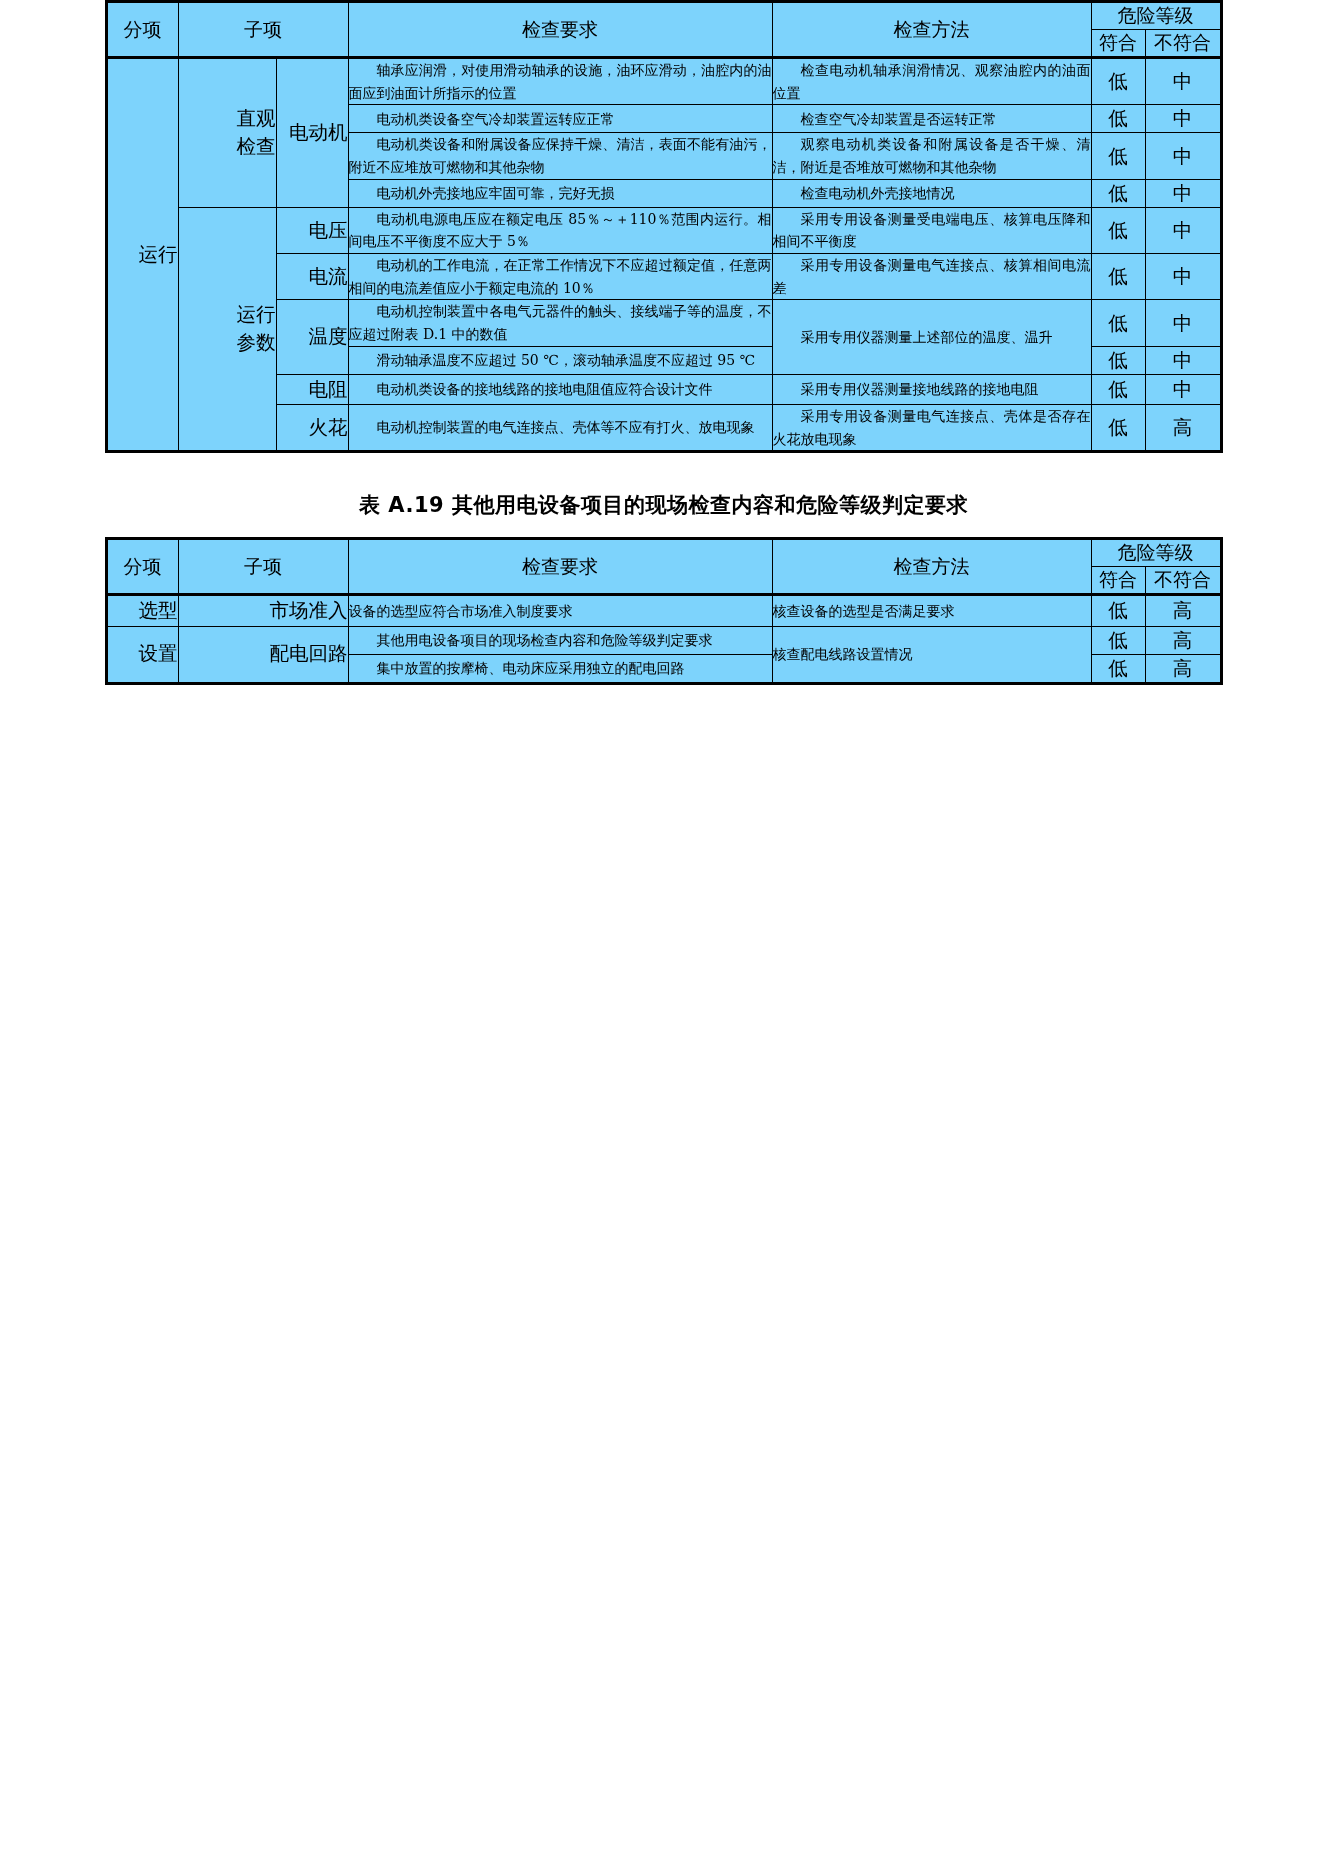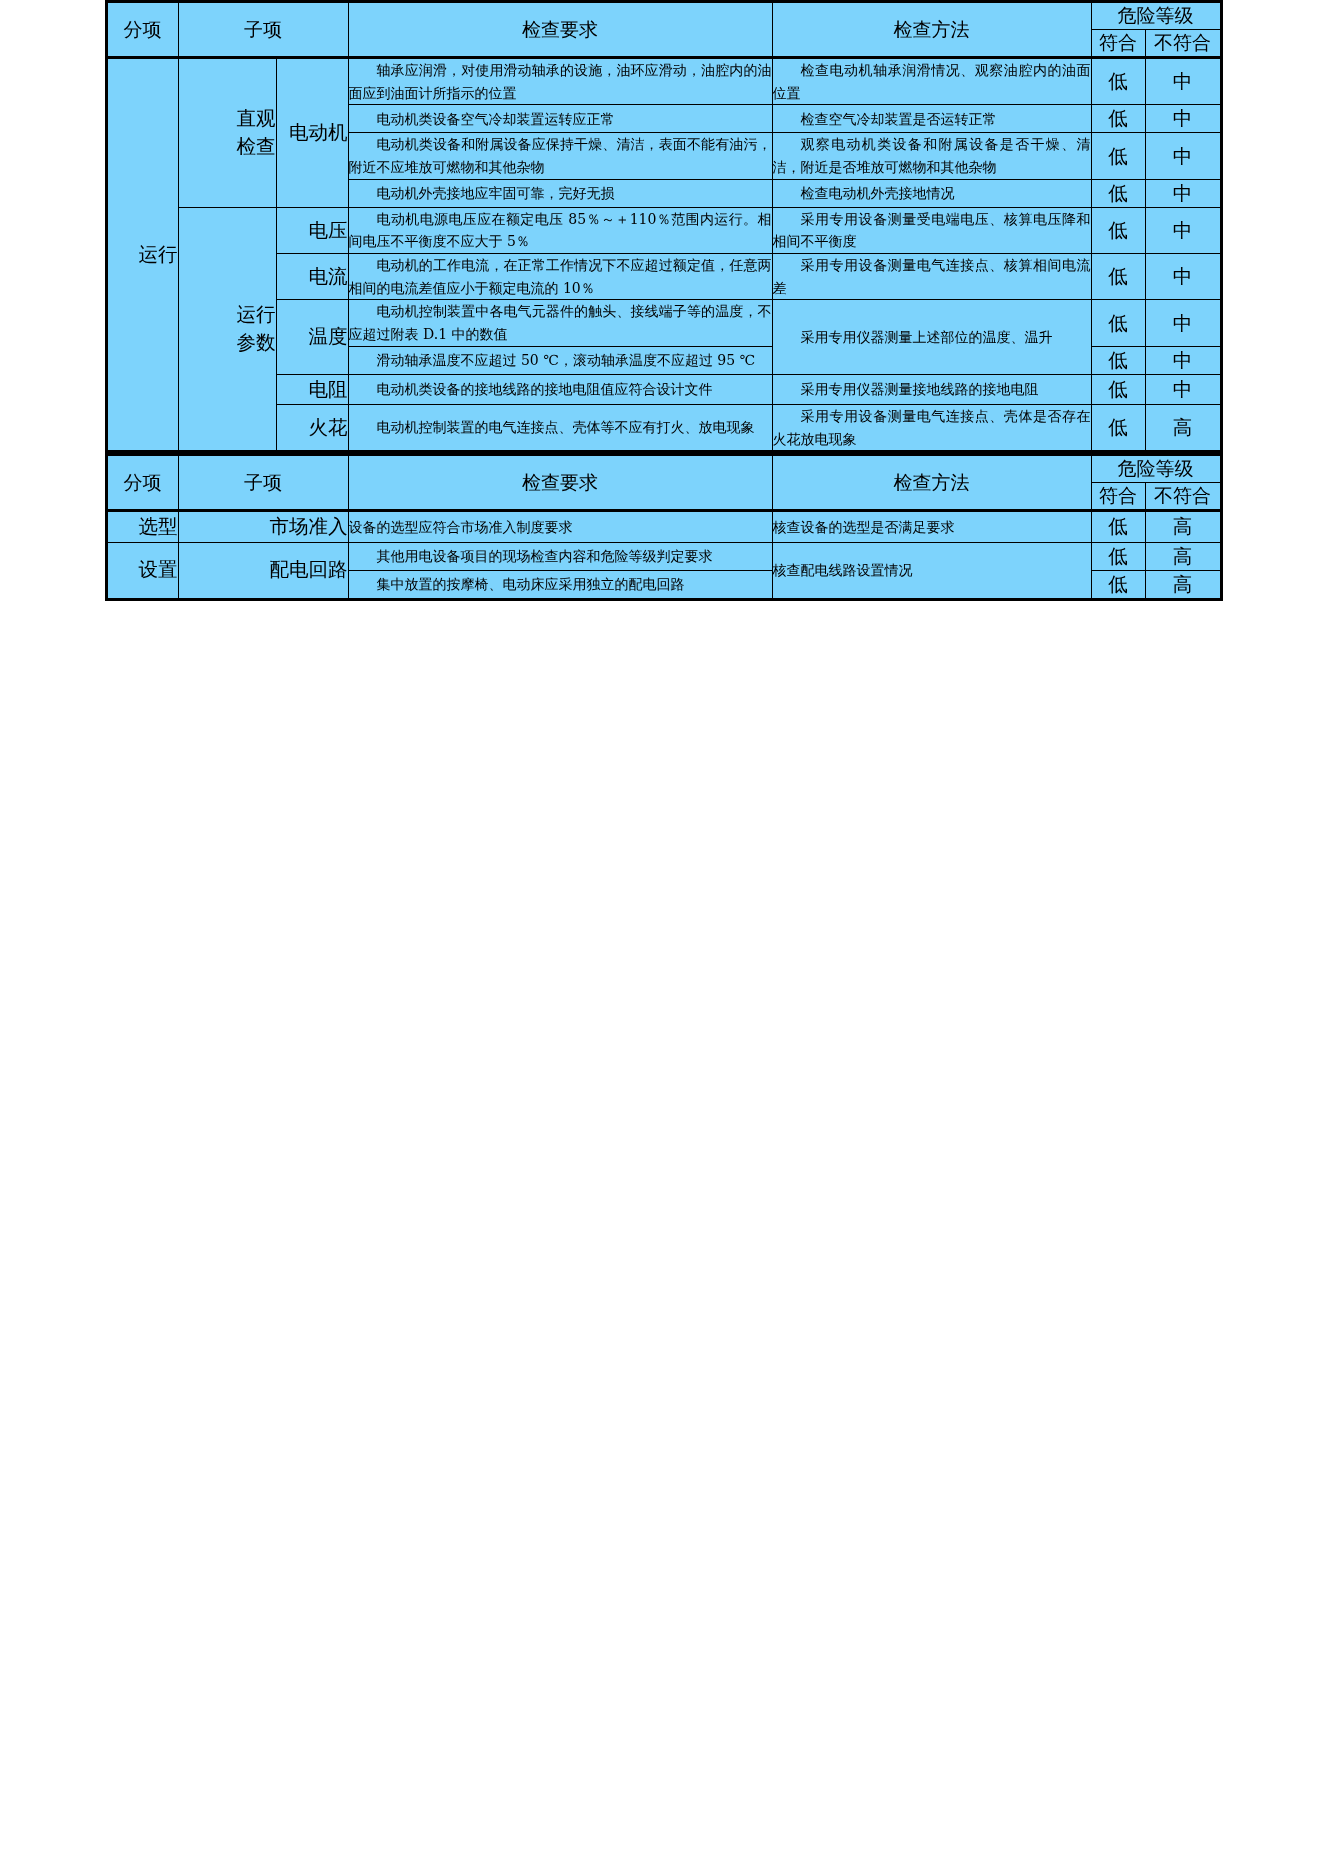--- a/index.html
+++ b/index.html
@@ -210,20 +210,21 @@
       <tr>
         <td class="cell-center">火花</td>
         <td class="cell cell-just">电动机控制装置的电气连接点、壳体等不应有打火、放电现象</td>
         <td class="cell cell-just">采用专用设备测量电气连接点、壳体是否存在火花放电现象</td>
         <td class="risk">低</td>
         <td class="risk">高</td>
       </tr>
     </tbody>
   </table>
 
+  <div class="table-title" id="title-a19">表 A.19    其他用电设备项目的现场检查内容和危险等级判定要求</div>
 
   <table class="doc">
     <colgroup>
       <col class="d-fx">
         <col class="d-zx">
       <col class="d-req">
         <col class="d-met">
         <col class="d-ok">
         <col class="d-no">
     </colgroup>

